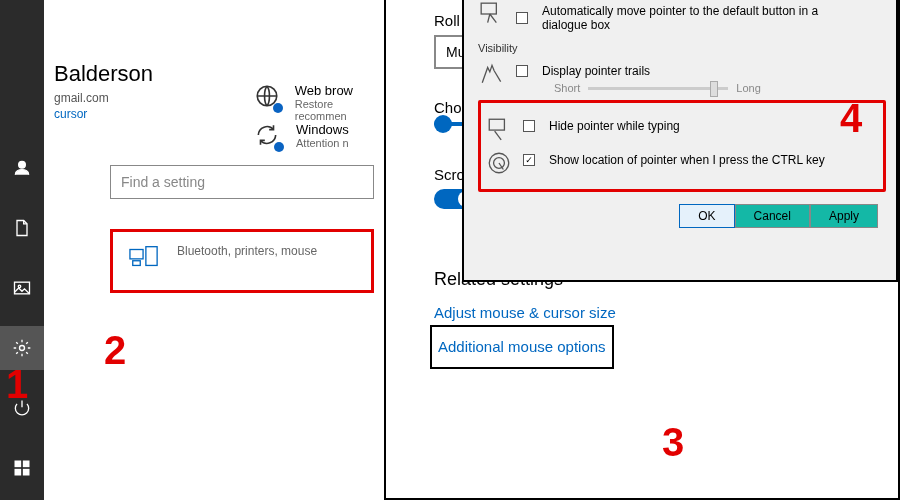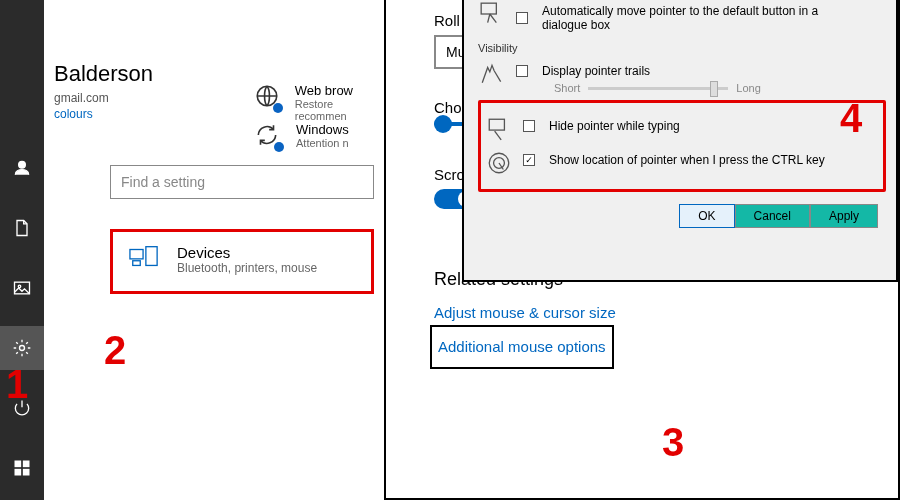--- a/index.html
+++ b/index.html
@@ -117,21 +117,21 @@
           <rect x="13" y="13" width="8" height="8"></rect>
         </svg>
     </div>
   </div>
 </div>
 
 <div class="settings-left">
   <div class="account-block">
     <div class="acct-name">Balderson</div>
     <div class="acct-email">gmail.com</div>
-    <div class="acct-link">colours</div>
+    <div class="acct-link">cursor</div>
   </div>
 
   <div style="position:absolute; left:210px; top:50px;">
     <div class="rec-row" style="margin:22px 0 0 0;">
       <div class="rec-icon">
         <svg viewBox="0 0 24 24">
             <circle cx="12" cy="12" r="9"></circle>
             <path d="M3 12h18M12 3c3 3 3 15 0 18M12 3c-3 3-3 15 0 18"></path>
           </svg>
         <div class="rec-dot"></div>
@@ -164,21 +164,20 @@
 
   <div class="tile tile-highlight">
     <div class="tile-icon">
       <svg viewBox="0 0 32 24">
           <rect x="1" y="4" width="14" height="10"></rect>
           <rect x="18" y="1" width="12" height="20"></rect>
           <rect x="4" y="16" width="8" height="5"></rect>
         </svg>
     </div>
     <div>
-      <div class="tile-title">Devices</div>
       <div class="tile-sub">Bluetooth, printers, mouse</div>
     </div>
   </div>
 
 </div>
 
 <div class="mid">
   <div class="label">Roll the</div>
   <div class="select-box">
     <span>Multi</span>

